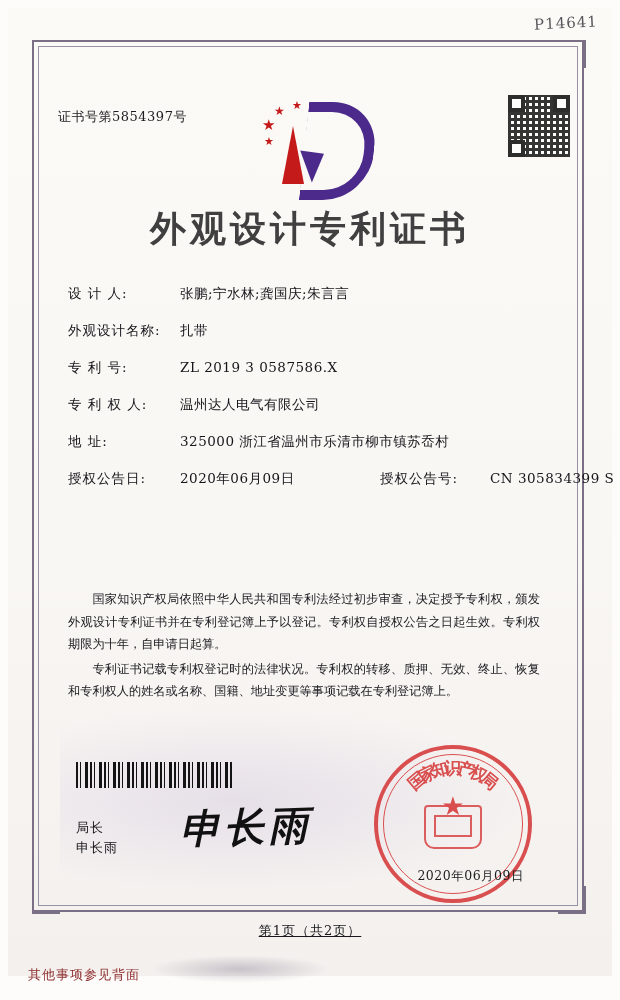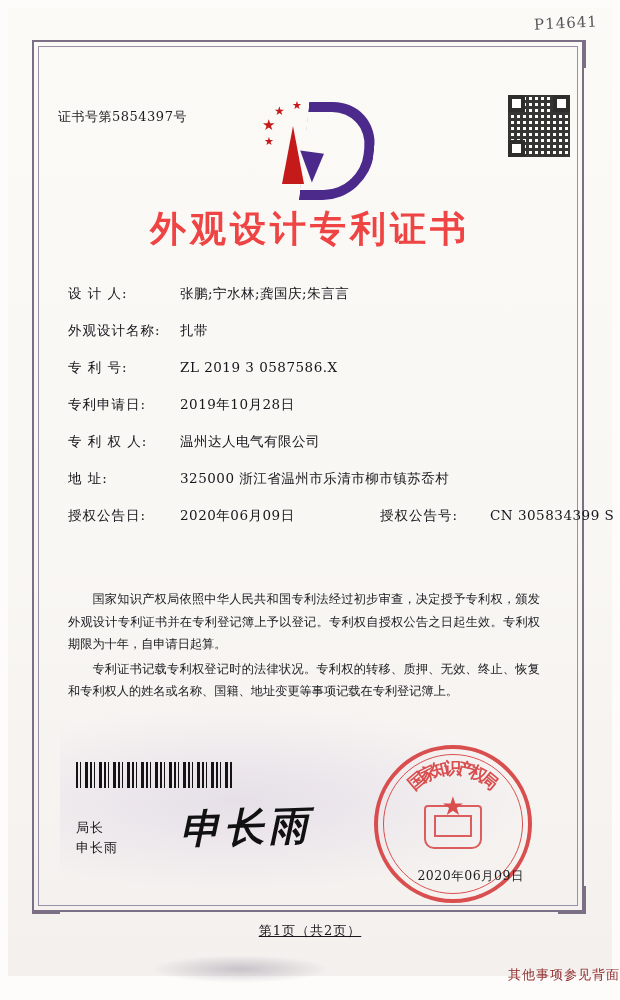--- a/index.html
+++ b/index.html
@@ -140,21 +140,21 @@
   .star.s4 { left: 2px;  top: 36px; font-size: 11px;}
   .doc-title {
     position: absolute;
     left: 0; right: 0;
     top: 205px;
     text-align: center;
     font-family: "DejaVu Serif", serif;
     font-weight: bold;
     font-size: 36px;
     letter-spacing: 4px;
-    color: #ef4444;
+    color: #404040;
   }
   .fields {
     position: absolute;
     left: 68px;
     top: 285px;
     width: 470px;
   }
   .field-row {
     display: flex;
     align-items: baseline;
@@ -296,25 +296,26 @@
     font-family: "DejaVu Serif", serif;
     font-size: 13px;
     color: #18181c;
     letter-spacing: 1px;
     text-decoration: underline;
   }
   .footer-note {
     position: absolute;
     left: 0; right: 0;
     top: 966px;
-    text-align: right;
+    text-align: left;
     font-family: Liberation Sans, sans-serif;
     font-size: 13px;
     color: #8d2d2d;
     letter-spacing: 1px;
+    padding-left: 28px;
   }
   .smudge {
     position: absolute;
     left: 150px;
     top: 955px;
     width: 180px;
     height: 28px;
     background: radial-gradient(ellipse at center, rgba(120,110,130,.35), rgba(255,255,255,0) 70%);
   }
   .watermark {
@@ -367,24 +368,20 @@
       <div class="field-label">设 计 人:</div>
       <div class="field-value">张鹏;宁水林;龚国庆;朱言言</div>
     </div>
     <div class="field-row">
       <div class="field-label">外观设计名称:</div>
       <div class="field-value">扎带</div>
     </div>
     <div class="field-row">
       <div class="field-label">专 利 号:</div>
       <div class="field-value">ZL 2019 3 0587586.X</div>
-    </div>
-    <div class="field-row">
-      <div class="field-label">专利申请日:</div>
-      <div class="field-value">2019年10月28日</div>
     </div>
     <div class="field-row">
       <div class="field-label">专 利 权 人:</div>
       <div class="field-value">温州达人电气有限公司</div>
     </div>
     <div class="field-row">
       <div class="field-label">地        址:</div>
       <div class="field-value">325000 浙江省温州市乐清市柳市镇苏岙村</div>
     </div>
     <div class="field-row split">

